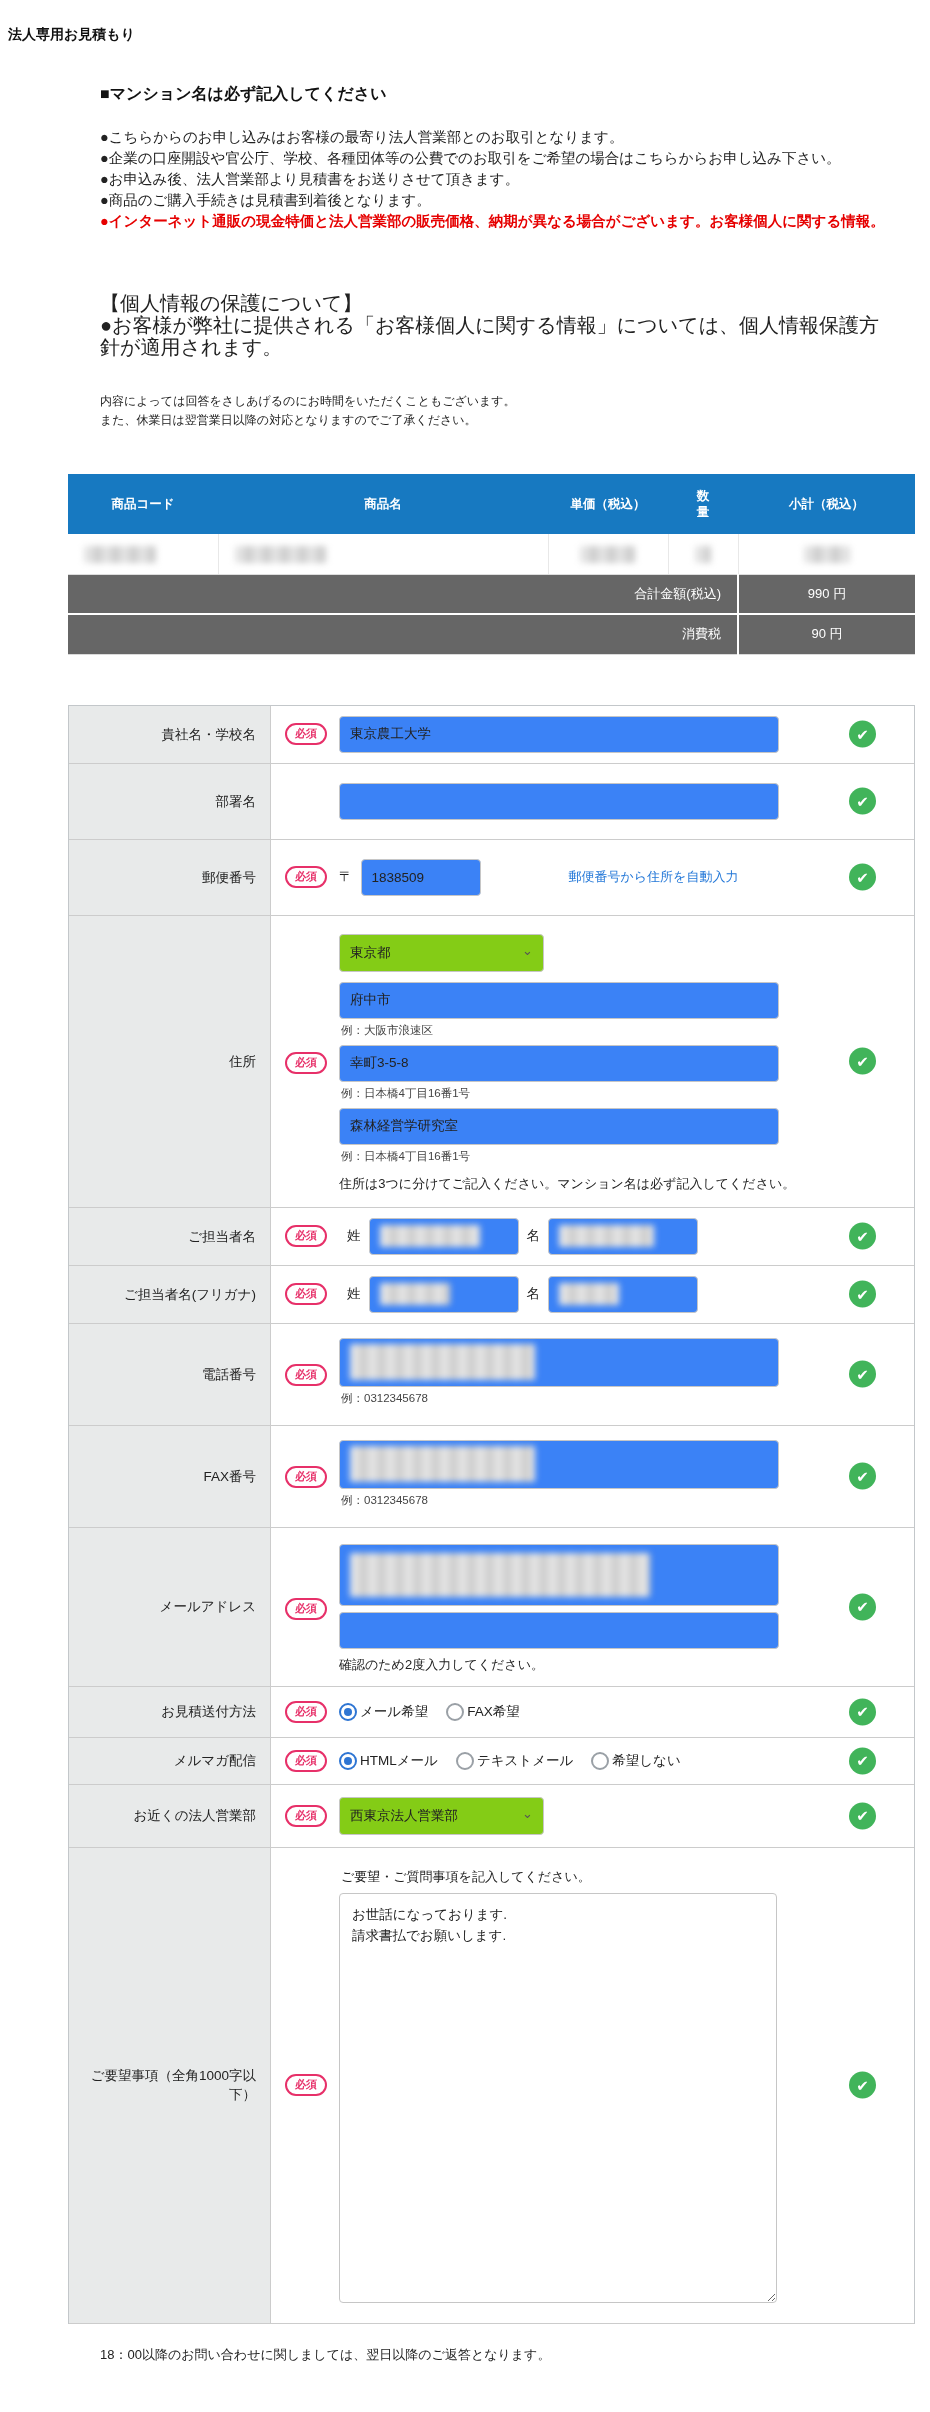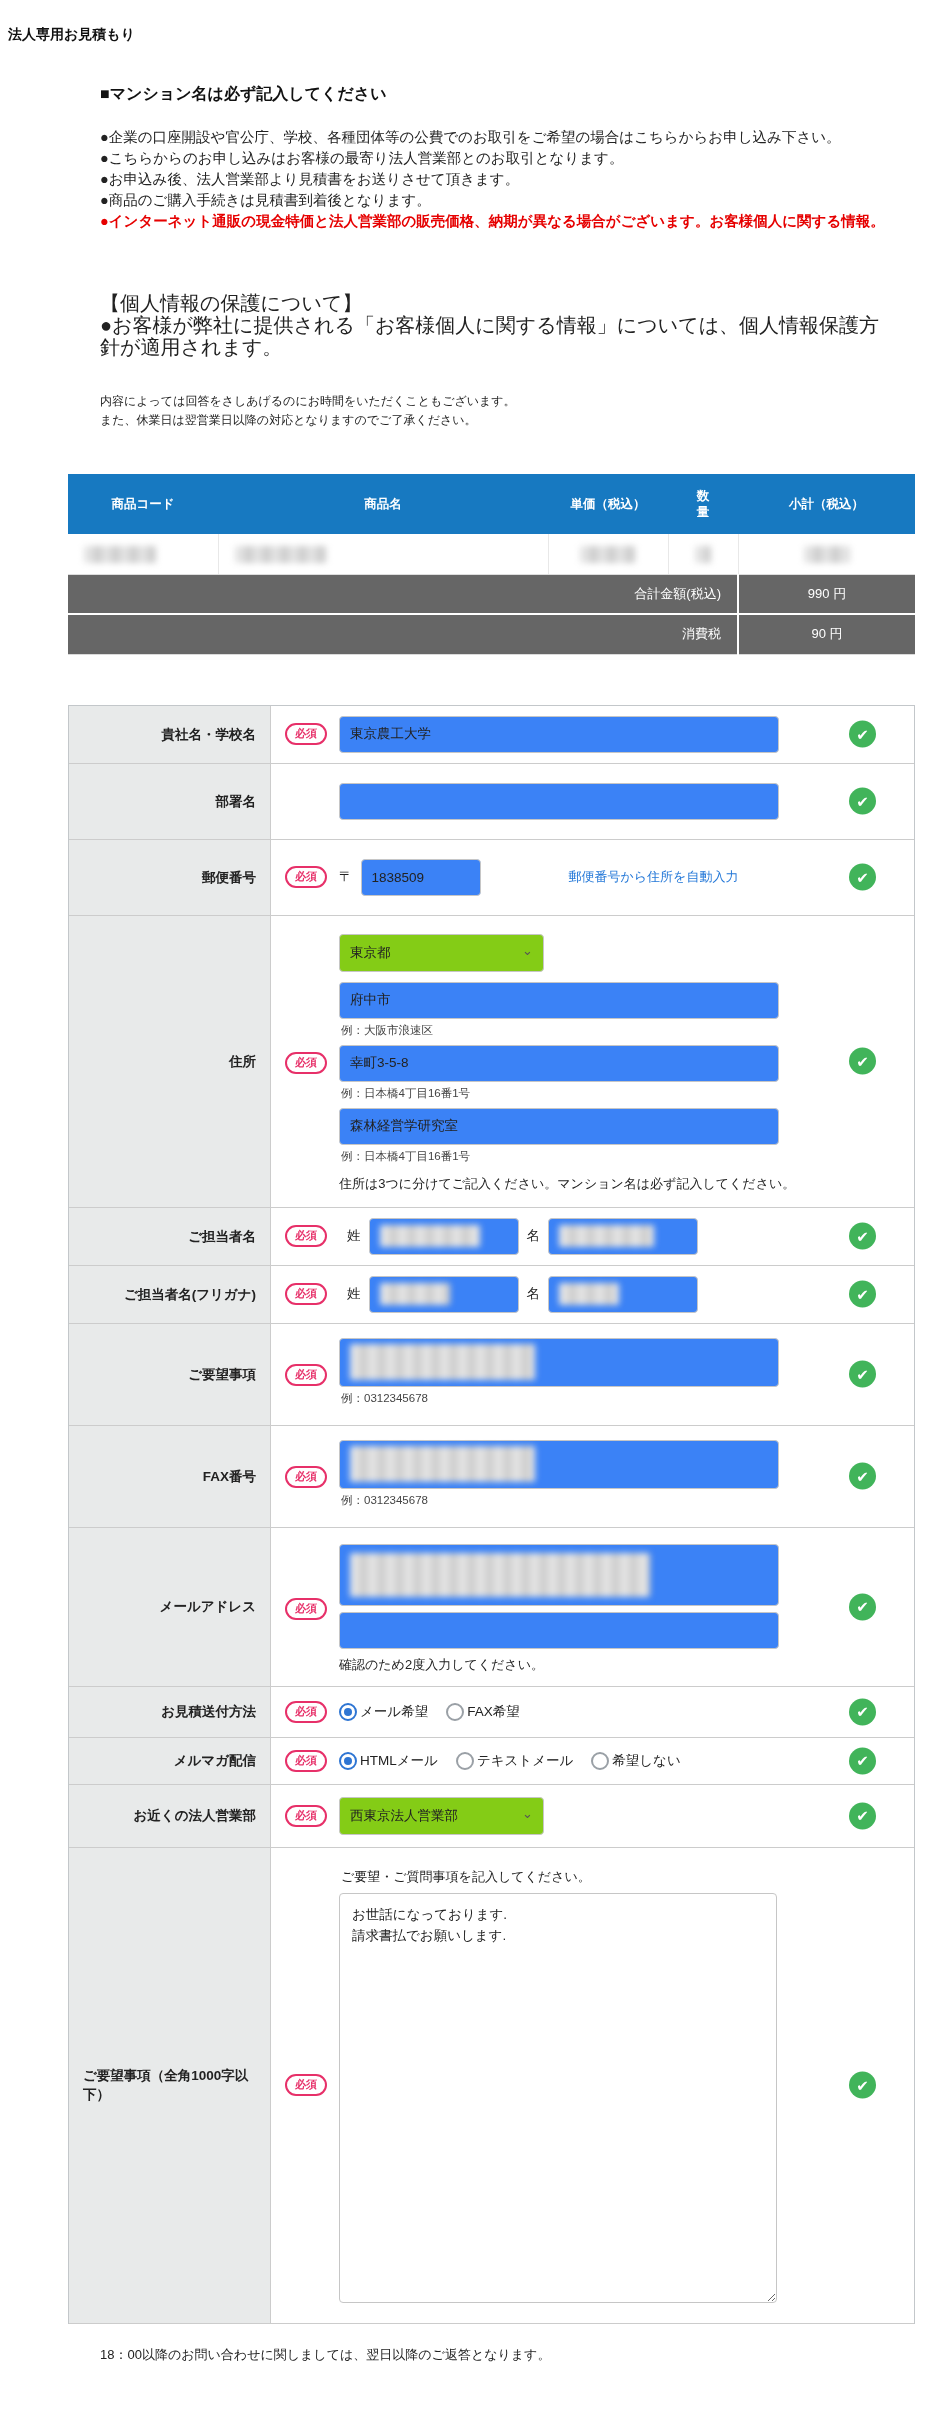--- a/index.html
+++ b/index.html
@@ -31,21 +31,21 @@
   tr.sumrow.second td { border-top:2px solid #fff; }
   tr.sumrow:last-child td { border-bottom:1px solid #d9d9d9; }
 
   .redact { display:inline-block; vertical-align:middle; border-radius:2px;
     background:repeating-linear-gradient(90deg,#e3e3e3 0 9px,#cfcfcf 9px 18px);
     filter:blur(3px); }
 
   
   .form-table { margin:50px 0 0 68px; width:847px; border:1px solid #c3c7ca; border-bottom:none; }
   .frow { display:flex; border-bottom:1px solid #ccc; }
-  .flabel { width:202px; background:#e8eaea; border-right:1px solid #ccc; display:flex; align-items:center; justify-content:flex-end; padding:10px 14px; font-size:13.5px; font-weight:bold; color:#222; line-height:19px; }
+  .flabel { width:202px; background:#e8eaea; border-right:1px solid #ccc; display:flex; align-items:center; justify-content:flex-end; text-align:right; padding:10px 14px; font-size:13.5px; font-weight:normal; color:#222; line-height:19px; }
   .fbody { flex:1; position:relative; display:flex; align-items:center; padding:10px 74px 10px 14px; }
   .fstack { display:flex; flex-direction:column; justify-content:center; }
   .req { display:inline-block; border:2px solid #e73069; color:#e73069; background:#fff; font-size:11px; font-weight:bold; border-radius:12px; padding:1px 8px 2px; margin-right:12px; white-space:nowrap; flex:none; }
   .check { position:absolute; right:38px; top:50%; transform:translateY(-50%); width:27px; height:27px; border-radius:50%; background:#41b45a; color:#fff; font-size:15px; font-weight:bold; display:flex; align-items:center; justify-content:center; }
 
   .tinput, .input-box { border:1px solid #c6c6c6; border-radius:4px; background:#3b82f6; font-size:13.5px; color:#222; padding:0 10px; height:37px; font-family:inherit; }
   .input-box { display:flex; align-items:center; }
   .w440 { width:440px; } .w160 { width:150px; } .w120 { width:120px; }
   .tall48 { height:49px; } .tall64 { height:62px; }
 
@@ -73,22 +73,22 @@
 </head>
 <body>
 
 <div class="page">
 
   <div class="page-title">法人専用お見積もり</div>
 
   <div class="content-text">
     <h2 class="form-heading">■マンション名は必ず記入してください</h2>
     <div class="bullets">
+      <p>●こちらからのお申し込みはお客様の最寄り法人営業部とのお取引となります。</p>
       <p>●企業の口座開設や官公庁、学校、各種団体等の公費でのお取引をご希望の場合はこちらからお申し込み下さい。</p>
-      <p>●こちらからのお申し込みはお客様の最寄り法人営業部とのお取引となります。</p>
       <p>●お申込み後、法人営業部より見積書をお送りさせて頂きます。</p>
       <p>●商品のご購入手続きは見積書到着後となります。</p>
       <p class="warning">●インターネット通販の現金特価と法人営業部の販売価格、納期が異なる場合がございます。お客様個人に関する情報。</p>
     </div>
     <div class="privacy-top">
       <p>【個人情報の保護について】</p>
       <p>●お客様が弊社に提供される「お客様個人に関する情報」については、個人情報保護方針が適用されます。</p>
     </div>
     <div class="small-notes">
       <p>内容によっては回答をさしあげるのにお時間をいただくこともございます。</p>
@@ -208,21 +208,21 @@
           </div>
         <span class="pair-label">名</span>
         <div class="input-box w160">
             <span class="redact" style="width:60px;height:22px;"></span>
           </div>
         <span class="check">✔</span>
       </div>
     </div>
 
     <div class="frow">
-      <div class="flabel">ご要望事項</div>
+      <div class="flabel">電話番号</div>
       <div class="fbody" style="padding-top:14px;padding-bottom:12px;">
         <span class="req">必須</span>
         <div class="fstack">
           <div class="input-box w440 tall48">
               <span class="redact" style="width:185px;height:36px;"></span>
             </div>
           <div class="hint">例：0312345678</div>
         </div>
         <span class="check">✔</span>
       </div>

